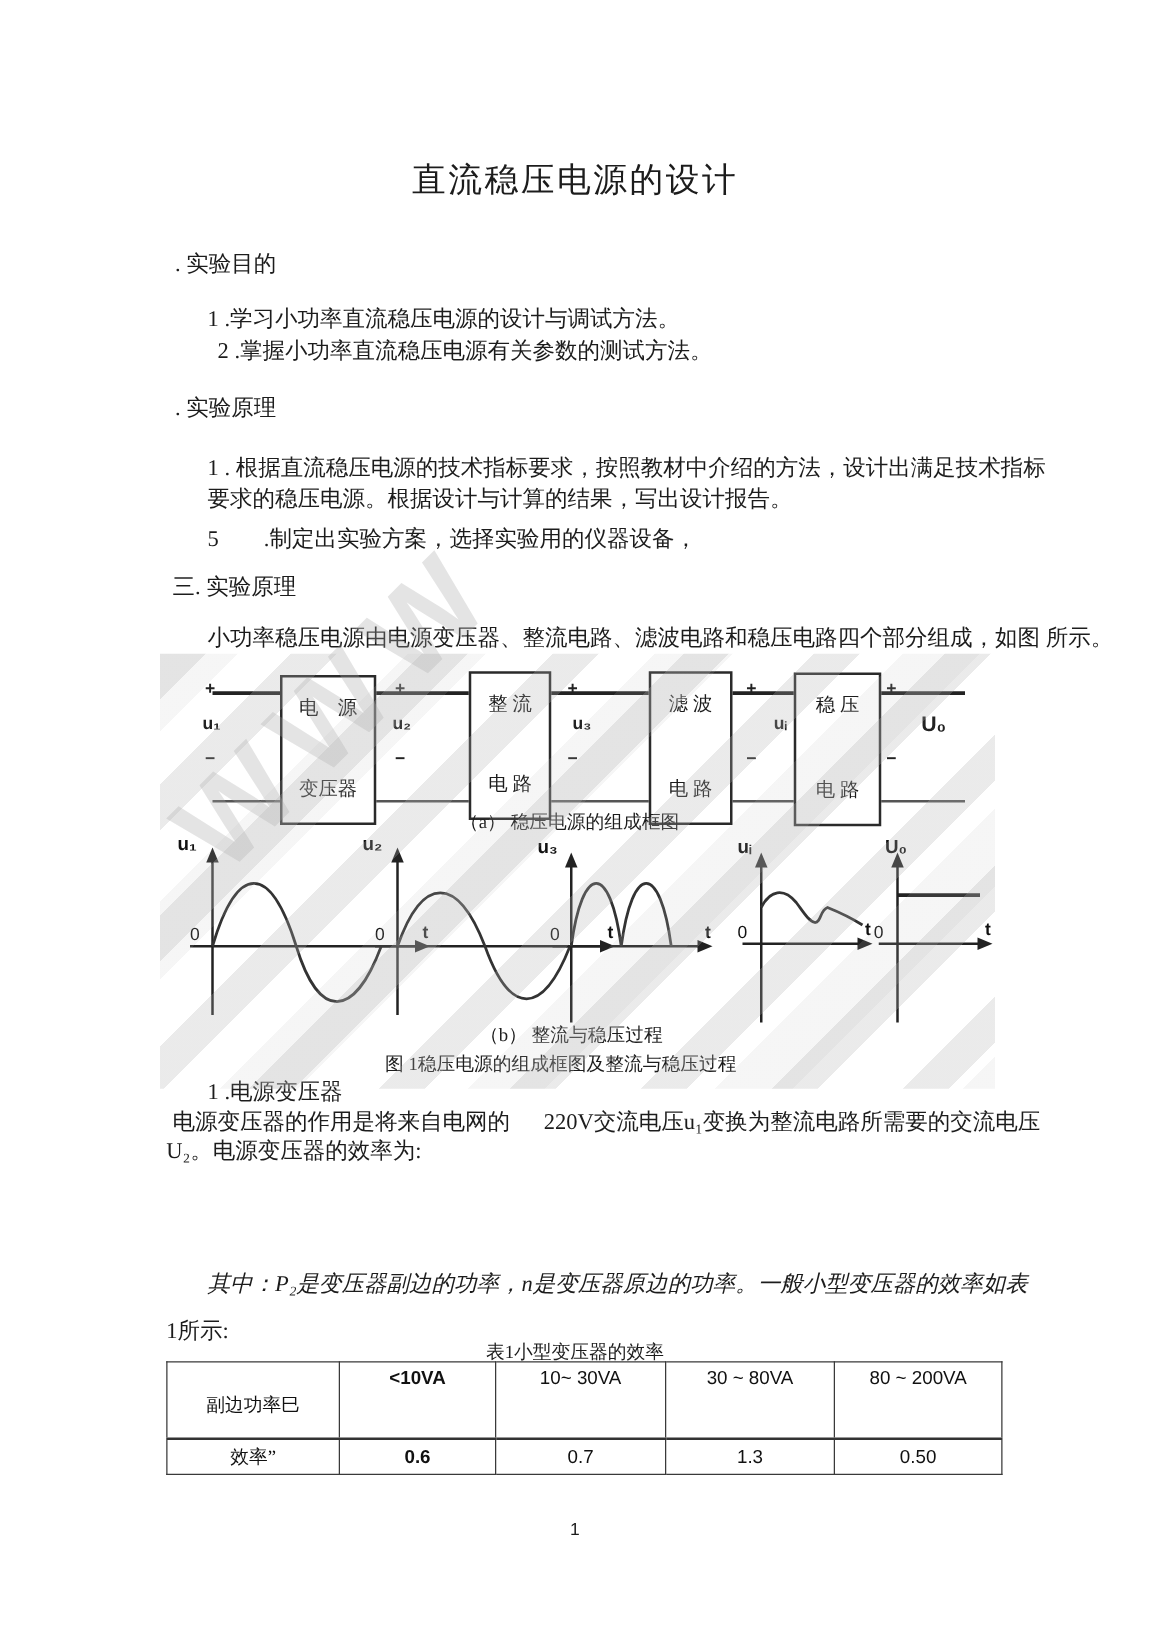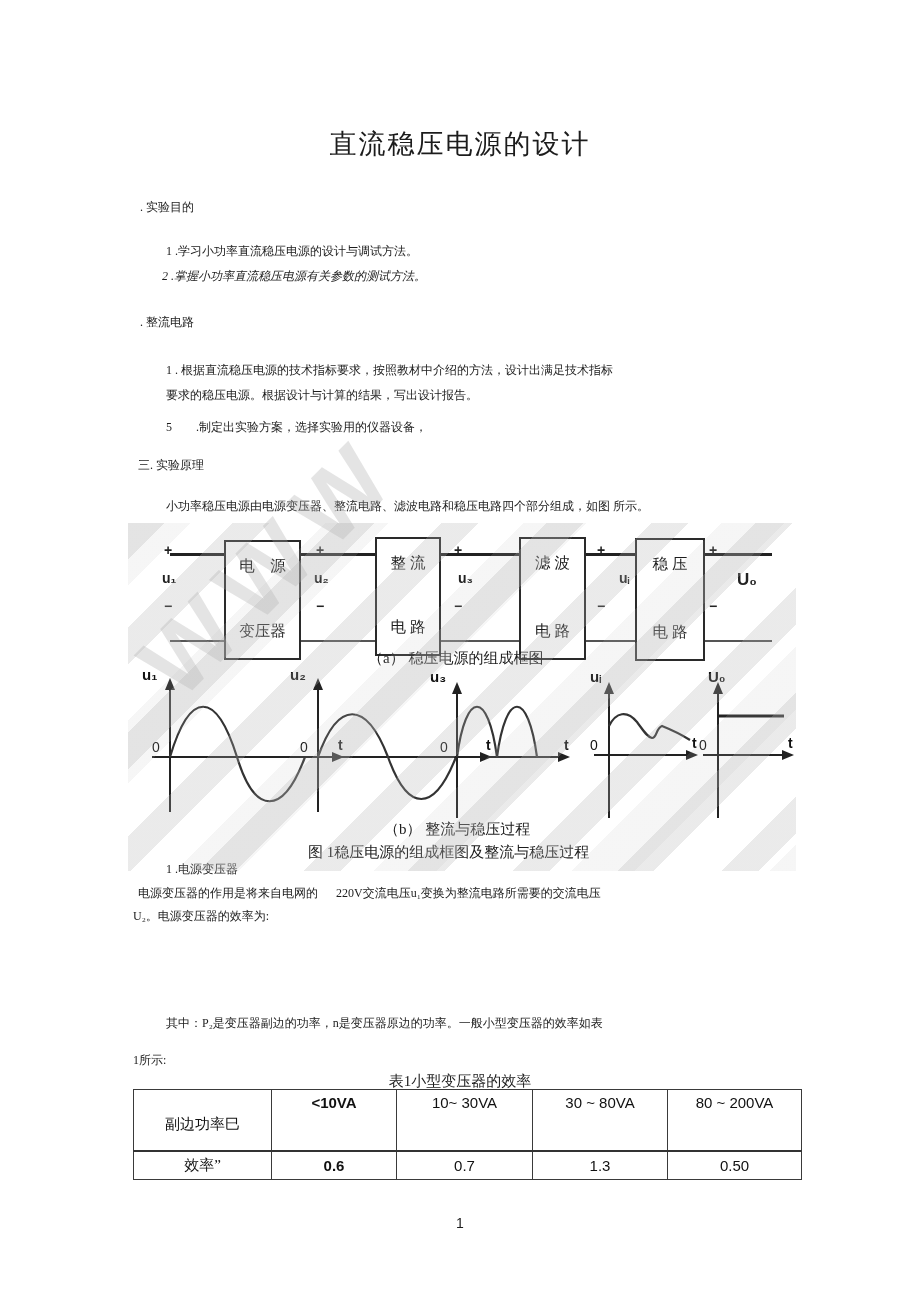--- a/index.html
+++ b/index.html
@@ -2,38 +2,38 @@
 <html><head>
 <meta charset="utf-8">
 <style>
   html,body{margin:0;padding:0;}
   body{
     width:920px;height:1303px;position:relative;background:#ffffff;
     font-family:"Liberation Serif","DejaVu Serif",serif;color:#1c1c1c;
     overflow:hidden;
   }
   .abs{position:absolute;}
-  .para{font-size:12px;line-height:1.35;white-space:pre;}
+  .para{font-size:18px;line-height:1.35;white-space:pre;}
   .sans{font-family:"Liberation Sans","DejaVu Sans",sans-serif;}
 
   
   #doc-title{top:126px;left:0;right:0;text-align:center;font-size:27px;letter-spacing:2px;}
   #purpose-heading{top:199px;left:140px;}
   #purpose-item-1{top:243px;left:166px;}
-  #purpose-item-2{top:268px;left:162px;font-style:italic;}
+  #purpose-item-2{top:268px;left:174px;}
   #prep-heading{top:314px;left:140px;}
   #prep-line-1{top:362px;left:166px;}
   #prep-line-2{top:387px;left:138px;margin-left:28px;}
   #prep-item-2{top:419px;left:166px;}
   #principle-heading{top:457px;left:138px;}
   #principle-intro{top:498px;left:166px;}
   #transformer-heading{top:861px;left:166px;}
   #transformer-line-1{top:885px;left:138px;}
   #transformer-line-2{top:908px;left:133px;}
-  #body-note-1{top:1015px;left:166px;}
+  #body-note-1{top:1015px;left:166px;font-style:italic;}
   #body-note-2{top:1052px;left:133px;}
   #table-caption{top:1072px;left:0;right:0;text-align:center;font-size:15px;}
   #page-number{top:1215px;left:0;right:0;text-align:center;font-size:14px;}
 
   
   #block-diagram{top:534px;left:150px;width:632px;height:132px;}
   .rail{position:absolute;background:#222;}
   #rail-top{left:20px;top:19px;width:602px;height:2.5px;}
   #rail-bottom{left:20px;top:106px;width:602px;height:1.5px;background:#555;}
   .bd-box{position:absolute;border:2.5px solid #2a2a2a;background:#ffffff;
@@ -93,21 +93,21 @@
 </style>
 </head>
 <body>
 
 <div class="abs" id="doc-title">直流稳压电源的设计</div>
 
 <div class="abs para" id="purpose-heading">. 实验目的</div>
 <div class="abs para" id="purpose-item-1">1 .学习小功率直流稳压电源的设计与调试方法。</div>
 <div class="abs para" id="purpose-item-2">2 .掌握小功率直流稳压电源有关参数的测试方法。</div>
 
-<div class="abs para" id="prep-heading">. 整流电路</div>
+<div class="abs para" id="prep-heading">. 实验原理</div>
 <div class="abs para" id="prep-line-1">1 . 根据直流稳压电源的技术指标要求，按照教材中介绍的方法，设计出满足技术指标</div>
 <div class="abs para" id="prep-line-2">要求的稳压电源。根据设计与计算的结果，写出设计报告。</div>
 <div class="abs para" id="prep-item-2">5        .制定出实验方案，选择实验用的仪器设备，</div>
 
 <div class="abs para" id="principle-heading">三. 实验原理</div>
 <div class="abs para" id="principle-intro">小功率稳压电源由电源变压器、整流电路、滤波电路和稳压电路四个部分组成，如图 所示。</div>
 
 <div class="abs" id="block-diagram">
   <div class="rail" id="rail-top"></div>
   <div class="rail" id="rail-bottom"></div>

